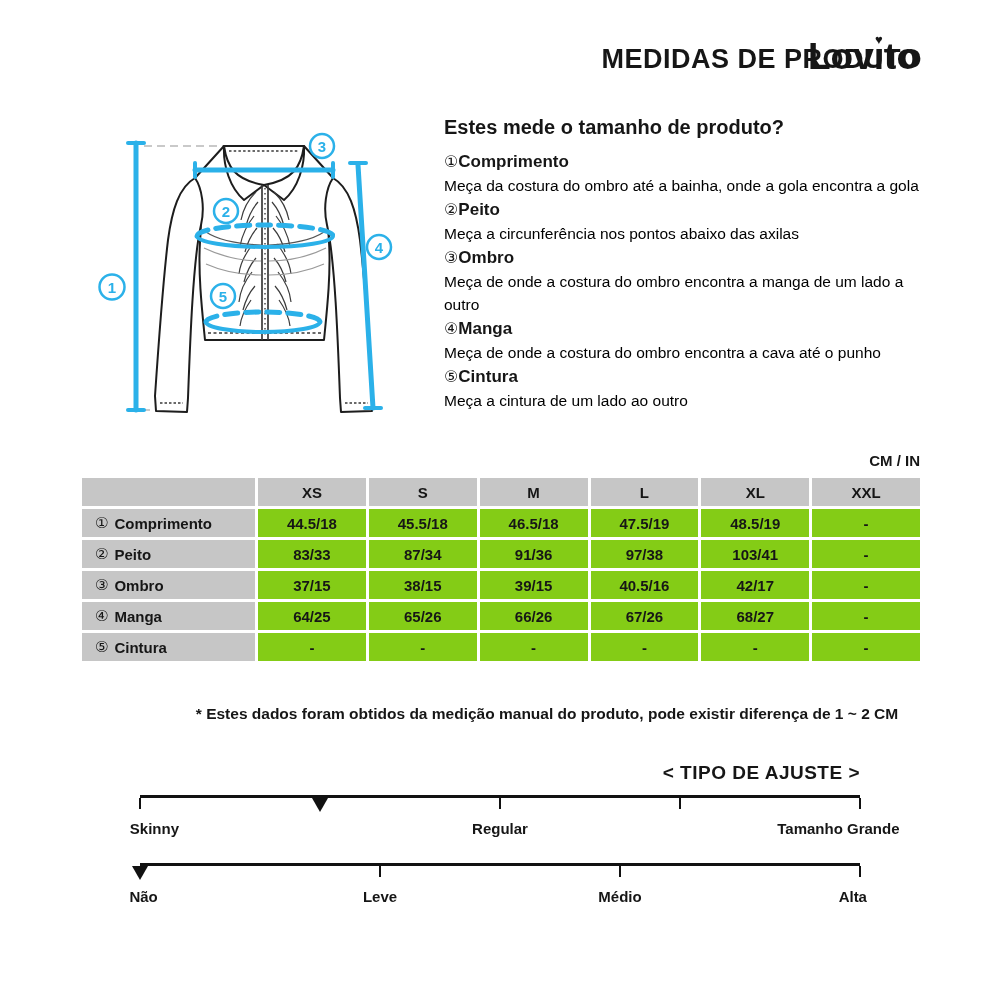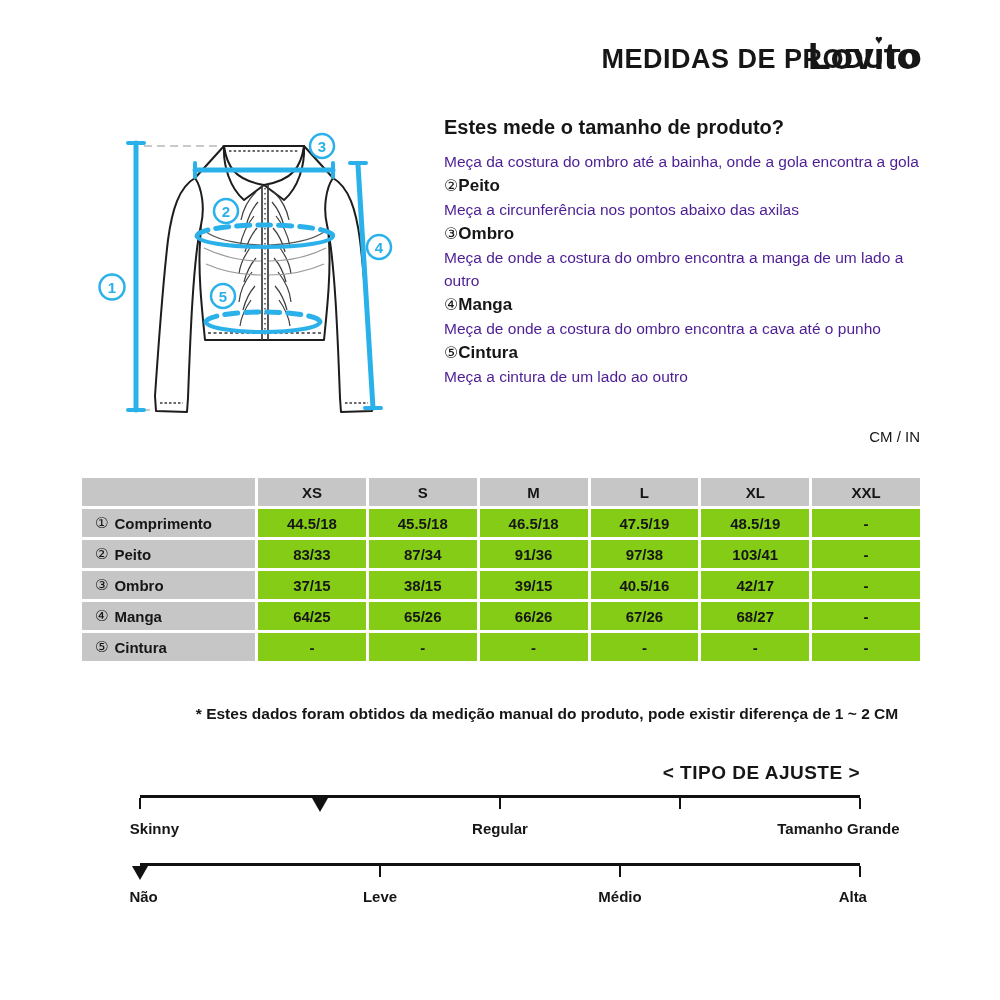--- a/index.html
+++ b/index.html
@@ -14,23 +14,23 @@
   .logo{position:absolute;left:808px;top:36px;font-size:37px;font-weight:bold;letter-spacing:0;}
   .logo-i{position:relative;display:inline-block;}
   .heart-icon{position:absolute;left:50%;top:-3px;transform:translateX(-50%);font-size:13px;line-height:1;}
   
   .diagram{position:absolute;left:78px;top:124px;width:360px;height:312px;}
   
   .guide{position:absolute;left:444px;top:116px;width:478px;}
   .guide-heading{font-size:20px;font-weight:bold;margin:0 0 11px 0;}
   .g-label{font-size:17px;font-weight:bold;line-height:24px;}
   .g-label .cnum{font-weight:normal;font-size:16px;}
-  .g-desc{font-size:15.5px;line-height:23px;color:#4c1d95;margin:0 0 1px 0;}
-  
-  .unit-label{position:absolute;right:80px;top:428px;font-size:15px;font-weight:normal;}
+  .g-desc{font-size:15.5px;line-height:23px;color:#000000;margin:0 0 1px 0;}
+  
+  .unit-label{position:absolute;right:80px;top:452px;font-size:15px;font-weight:bold;}
   .size-table{position:absolute;left:82px;top:478px;width:838px;display:grid;
     grid-template-columns:173px repeat(6,1fr);gap:3px;}
   .cell{height:28px;display:flex;align-items:center;justify-content:center;
     background:#84cc16;font-size:15px;font-weight:bold;}
   .cell.head{background:#c6c6c6;}
   .cell.rowlabel{background:#c6c6c6;justify-content:flex-start;padding-left:13px;}
   .cell .cnum{font-weight:normal;font-size:15px;margin-right:6px;}
   
   .footnote{position:absolute;left:0;top:705px;width:1000px;text-align:center;
     font-size:15.5px;font-weight:bold;padding-left:47px;}
@@ -139,20 +139,21 @@
     <circle cx="301" cy="123" r="12" fill="#fff" stroke="#2bb1e9" stroke-width="2.5"></circle>
     <text x="301" y="128.5" text-anchor="middle" fill="#2bb1e9">4</text>
     <circle cx="145" cy="172" r="12" fill="#fff" stroke="#2bb1e9" stroke-width="2.5"></circle>
     <text x="145" y="177.5" text-anchor="middle" fill="#2bb1e9">5</text>
   </g>
 </svg>
 
 <div class="guide">
   <h2 class="guide-heading">Estes mede o tamanho de produto?</h2>
 
+  <div class="g-label"><span class="cnum">①</span><span>Comprimento</span></div>
   <div class="g-desc">Meça da costura do ombro até a bainha, onde a gola encontra a gola</div>
 
   <div class="g-label"><span class="cnum">②</span><span>Peito</span></div>
   <div class="g-desc">Meça a circunferência nos pontos abaixo das axilas</div>
 
   <div class="g-label"><span class="cnum">③</span><span>Ombro</span></div>
   <div class="g-desc">Meça de onde a costura do ombro encontra a manga de um lado a outro</div>
 
   <div class="g-label"><span class="cnum">④</span><span>Manga</span></div>
   <div class="g-desc">Meça de onde a costura do ombro encontra a cava até o punho</div>

